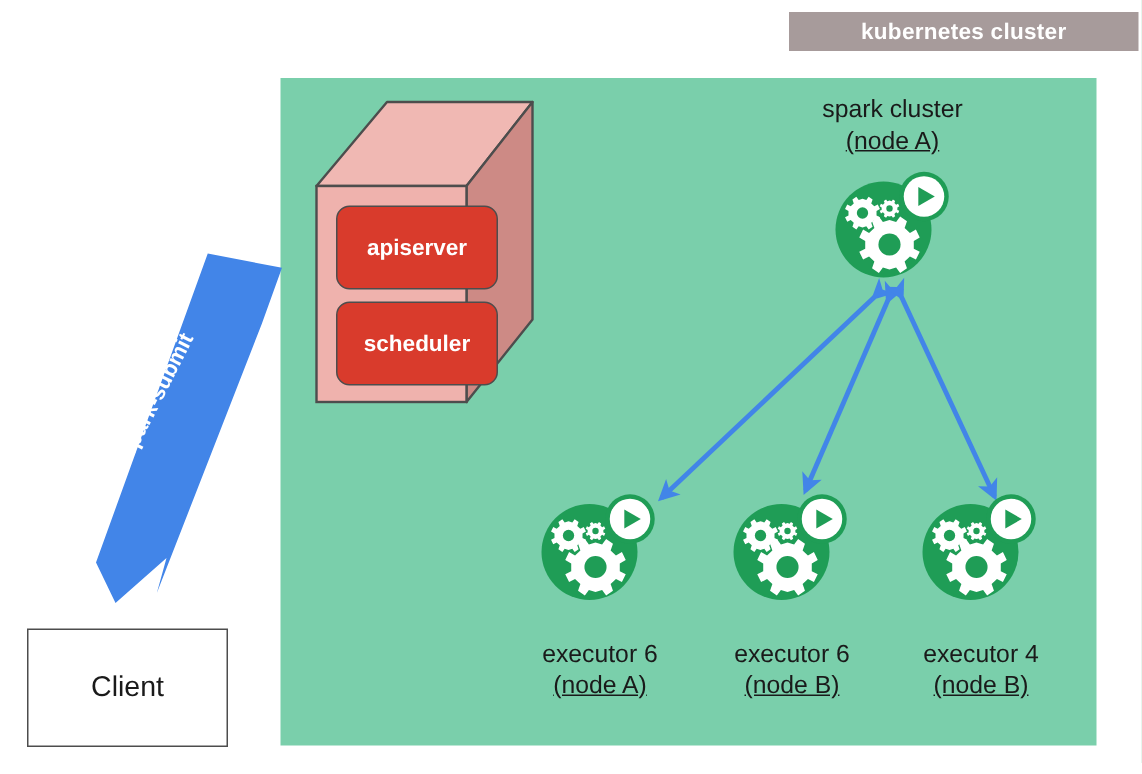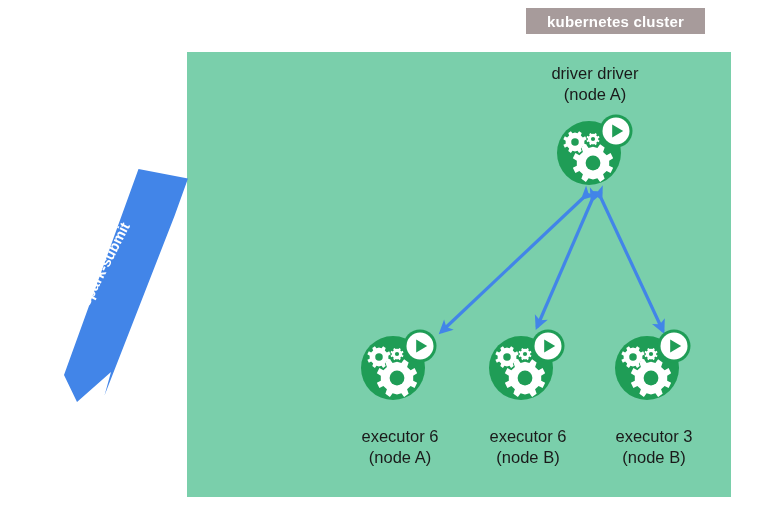--- a/index.html
+++ b/index.html
@@ -25,21 +25,21 @@
     top: 52px;
     width: 544px;
     height: 445px;
     background: #7acfab;
   }
 
   #cluster-badge {
     position: absolute;
     left: 526px;
     top: 8px;
-    width: 179px;
+    width: 233px;
     height: 26px;
     background: #a79b9b;
     color: #ffffff;
     font-size: 15px;
     font-weight: bold;
     display: flex;
     align-items: center;
     justify-content: center;
     letter-spacing: 0.2px;
     white-space: nowrap;
@@ -128,21 +128,21 @@
 
   
   .node-caption {
     position: absolute;
     text-align: center;
     font-size: 16.5px;
     color: #1a1a1a;
     line-height: 1.28;
     white-space: nowrap;
   }
-  .node-caption .l2 { display: block; }
+  .node-caption .l2 { display: block; text-decoration: underline; }
 
   #caption-driver    { left: 520px; top: 63px;  width: 150px; }
   #caption-executor1 { left: 330px; top: 426px; width: 140px; }
   #caption-executor2 { left: 458px; top: 426px; width: 140px; }
   #caption-executor3 { left: 584px; top: 426px; width: 140px; }
 
   
   #connectors {
     position: absolute;
     left: 0;
@@ -175,20 +175,32 @@
   </svg>
 
   <div id="spark-submit">
     <svg width="148" height="238" viewBox="0 0 148 238" xmlns="http://www.w3.org/2000/svg">
 
       <path d="M 83.5,3 L 133,12.5 L 119.5,50 L 49.5,229.5 L 56,206 L 22,236 L 9,209 Z" fill="#4285e8"></path>
     </svg>
     <div id="spark-submit-label">spark-submit</div>
   </div>
 
+  <div id="k8s-cube">
+    <svg width="160" height="212" viewBox="0 0 160 212" xmlns="http://www.w3.org/2000/svg">
+
+      <path d="M 8,62 L 55,6 L 152,6 L 108,62 Z" fill="#f0b8b3" stroke="#4d4d4d" stroke-width="1.6" stroke-linejoin="round"></path>
+
+      <path d="M 108,62 L 152,6 L 152,151 L 108,206 Z" fill="#cd8a85" stroke="#4d4d4d" stroke-width="1.6" stroke-linejoin="round"></path>
+
+      <rect x="8" y="62" width="100" height="144" fill="#efb2ad" stroke="#4d4d4d" stroke-width="1.6"></rect>
+    </svg>
+    <div class="cube-chip" id="chip-apiserver">apiserver</div>
+    <div class="cube-chip" id="chip-scheduler">scheduler</div>
+  </div>
 
   <div class="spark-node" id="node-driver">
     <svg width="84" height="72" viewBox="0 0 84 72" xmlns="http://www.w3.org/2000/svg">
       <g>
         <circle cx="36" cy="39" r="32" fill="#1f9d56"></circle>
         <circle cx="63" cy="17" r="16.5" fill="#1f9d56"></circle>
       </g>
 
       <g fill="#ffffff" transform="translate(22,28) scale(0.82)">
         <path d="M0,-11.5 L3.1,-10.6 L5.0,-13.2 L8.2,-10.9 L7.1,-7.8 L9.6,-5.4 L12.4,-7.0 L14.2,-3.3 L11.4,-1.6 L11.4,2.0 L14.2,3.4 L12.4,7.1 L9.6,5.6 L7.1,8.0 L8.2,11.1 L5.0,13.4 L3.1,10.8 L0,11.7 L-3.1,10.8 L-5.0,13.4 L-8.2,11.1 L-7.1,8.0 L-9.6,5.6 L-12.4,7.1 L-14.2,3.4 L-11.4,2.0 L-11.4,-1.6 L-14.2,-3.3 L-12.4,-7.0 L-9.6,-5.4 L-7.1,-7.8 L-8.2,-10.9 L-5.0,-13.2 L-3.1,-10.6 Z"></path>
@@ -203,21 +215,21 @@
       <g fill="#ffffff" transform="translate(40,49) scale(1.42)">
         <path d="M0,-11.5 L3.1,-10.6 L5.0,-13.2 L8.2,-10.9 L7.1,-7.8 L9.6,-5.4 L12.4,-7.0 L14.2,-3.3 L11.4,-1.6 L11.4,2.0 L14.2,3.4 L12.4,7.1 L9.6,5.6 L7.1,8.0 L8.2,11.1 L5.0,13.4 L3.1,10.8 L0,11.7 L-3.1,10.8 L-5.0,13.4 L-8.2,11.1 L-7.1,8.0 L-9.6,5.6 L-12.4,7.1 L-14.2,3.4 L-11.4,2.0 L-11.4,-1.6 L-14.2,-3.3 L-12.4,-7.0 L-9.6,-5.4 L-7.1,-7.8 L-8.2,-10.9 L-5.0,-13.2 L-3.1,-10.6 Z"></path>
         <circle cx="0" cy="0" r="5.2" fill="#1f9d56"></circle>
       </g>
 
       <circle cx="63" cy="17" r="13.5" fill="#ffffff"></circle>
       <path d="M59.2,10.6 L70.2,17 L59.2,23.4 Z" fill="#1f9d56"></path>
     </svg>
   </div>
   <div class="node-caption" id="caption-driver">
-    <span>driver driver</span>
+    <span>spark cluster</span>
     <span class="l2">(node A)</span>
   </div>
 
   <div class="spark-node" id="node-executor1">
     <svg width="84" height="72" viewBox="0 0 84 72" xmlns="http://www.w3.org/2000/svg">
       <g>
         <circle cx="36" cy="39" r="32" fill="#1f9d56"></circle>
         <circle cx="63" cy="17" r="16.5" fill="#1f9d56"></circle>
       </g>
       <g fill="#ffffff" transform="translate(22,28) scale(0.82)">
@@ -284,18 +296,19 @@
       </g>
       <g fill="#ffffff" transform="translate(40,49) scale(1.42)">
         <path d="M0,-11.5 L3.1,-10.6 L5.0,-13.2 L8.2,-10.9 L7.1,-7.8 L9.6,-5.4 L12.4,-7.0 L14.2,-3.3 L11.4,-1.6 L11.4,2.0 L14.2,3.4 L12.4,7.1 L9.6,5.6 L7.1,8.0 L8.2,11.1 L5.0,13.4 L3.1,10.8 L0,11.7 L-3.1,10.8 L-5.0,13.4 L-8.2,11.1 L-7.1,8.0 L-9.6,5.6 L-12.4,7.1 L-14.2,3.4 L-11.4,2.0 L-11.4,-1.6 L-14.2,-3.3 L-12.4,-7.0 L-9.6,-5.4 L-7.1,-7.8 L-8.2,-10.9 L-5.0,-13.2 L-3.1,-10.6 Z"></path>
         <circle cx="0" cy="0" r="5.2" fill="#1f9d56"></circle>
       </g>
       <circle cx="63" cy="17" r="13.5" fill="#ffffff"></circle>
       <path d="M59.2,10.6 L70.2,17 L59.2,23.4 Z" fill="#1f9d56"></path>
     </svg>
   </div>
   <div class="node-caption" id="caption-executor3">
-    <span>executor 3</span>
+    <span>executor 4</span>
     <span class="l2">(node B)</span>
   </div>
 
+  <div id="client-box">Client</div>
 
 </div>
 
 </body></html>

